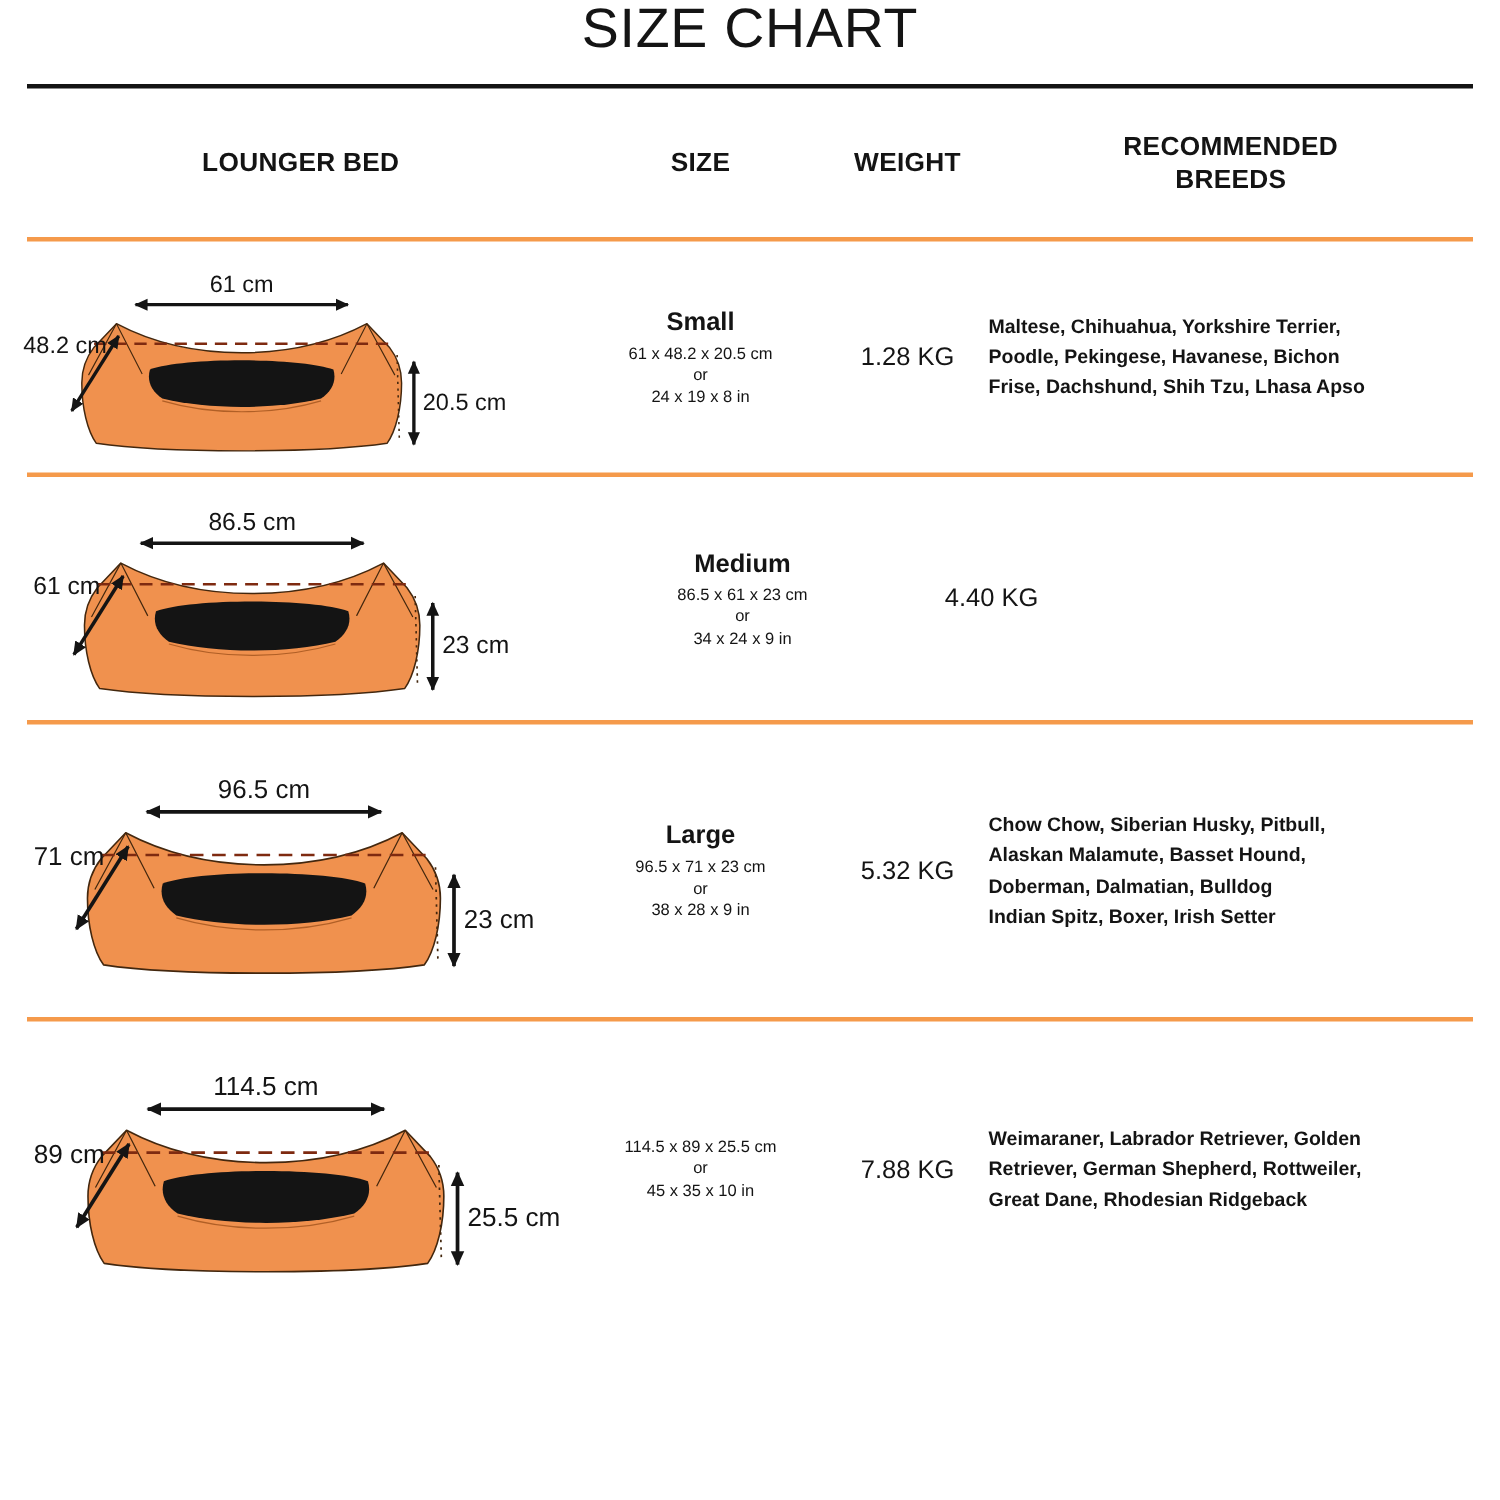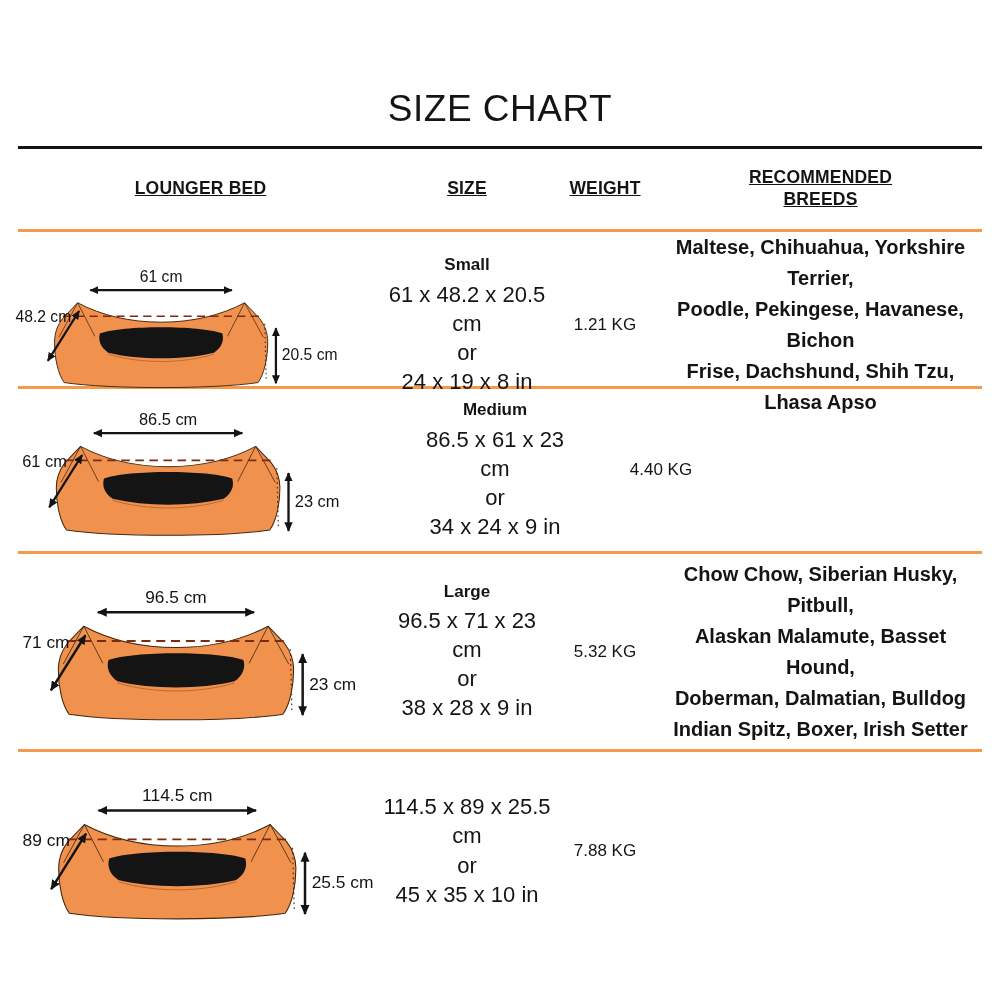--- a/index.html
+++ b/index.html
@@ -1,33 +1,33 @@
 <!DOCTYPE html>
 <html><head>
 <meta charset="utf-8">
 <style>
   html,body{margin:0;padding:0;background:#ffffff;}
   body{
     width:1000px;height:1000px;overflow:hidden;
     font-family:"Liberation Sans",sans-serif;color:#141414;
   }
   .page-title{
-    margin-top:90px;text-align:center;
+    text-align:center;
     font-size:37px;font-weight:500;letter-spacing:.5px;line-height:1;
   }
   .title-rule{
     border-top:3px solid #141414;margin:19px 18px 0 18px;height:0;
   }
   .table{margin:0 18px;}
   .hdr-row,.size-row{
     display:grid;
     grid-template-columns:365px 168px 108px 323px;
     align-items:center;
   }
-  .hdr-row{height:80px;text-decoration:underline;}
+  .hdr-row{height:99px;}
   .hdr-cell{
     text-align:center;font-weight:bold;font-size:17.5px;letter-spacing:.2px;line-height:1.25;
   }
   .hdr-breeds{max-width:185px;justify-self:center;}
   .size-row{border-top:3px solid #F59A4B;}
   .row-1{height:154px;}
   .row-2{height:162px;gap:28px;}
   .row-3{height:195px;}
   .row-4{height:242px;padding-bottom:42px;box-sizing:border-box;}
   .bed-cell{display:flex;justify-content:flex-start;align-items:center;margin-top:16px;}
@@ -36,24 +36,24 @@
   .bed-2{width:344px;}
   .bed-3{width:362px;}
   .bed-4{width:394px;}
   .dim-label{
     font-family:"Liberation Sans",sans-serif;
     font-size:21px;fill:#141414;
   }
   .arrow{stroke:#141414;stroke-width:3;}
   .size-cell{text-align:center;line-height:1.32;}
   .size-name{font-size:17px;font-weight:bold;margin-bottom:3px;}
-  .size-dims,.size-or{font-size:22px;}
+  .size-dims,.size-or{font-size:11px;}
   .weight-cell{text-align:center;font-size:17px;}
   .breeds-cell{
-    text-align:center;font-size:20px;font-weight:bold;line-height:1.55;
+    text-align:left;font-size:13px;font-weight:bold;line-height:1.55;
     white-space:pre-line;
   }
 </style>
 </head>
 <body>
 
 <svg width="0" height="0" style="position:absolute" aria-hidden="true">
   <defs>
     <marker id="arrh" viewBox="0 0 12 12" refX="10" refY="6" markerWidth="13" markerHeight="13" markerUnits="userSpaceOnUse" orient="auto-start-reverse">
       <path d="M0,1 L11,6 L0,11 Z" fill="#141414"></path>
@@ -89,21 +89,21 @@
         <text class="dim-label" x="34" y="70" text-anchor="middle">48.2 cm</text>
         <text class="dim-label" x="354" y="121" text-anchor="start">20.5 cm</text>
       </svg>
     </div>
     <div class="size-cell">
       <div class="size-name">Small</div>
       <div class="size-dims">61 x 48.2 x 20.5 cm</div>
       <div class="size-or">or</div>
       <div class="size-dims">24 x 19 x 8 in</div>
     </div>
-    <div class="weight-cell">1.21 KG</div>
+    <div class="weight-cell">1.28 KG</div>
     <div class="breeds-cell">Maltese, Chihuahua, Yorkshire Terrier,
 Poodle, Pekingese, Havanese, Bichon
 Frise, Dachshund, Shih Tzu, Lhasa Apso</div>
   </div>
 
   <div class="size-row row-2">
     <div class="bed-cell">
       <svg class="bed bed-2" viewBox="0 0 440 170">
         <path d="M80 44 C112 61,150 70,192 70 C234 70,272 61,304 44 L324 65 C331 74,335 84,335 97 C335 119,330 140,322 151 C262 160,122 160,62 151 C54 140,49 119,49 97 C49 84,53 74,60 65 Z" fill="#F0914E" stroke="#43270E" stroke-width="1.3" stroke-linejoin="round"></path>
         <path d="M80 44 L103 89 M80 44 L55 90 M304 44 L281 89 M304 44 L329 90" stroke="#43270E" stroke-width="1" fill="none"></path>
@@ -174,15 +174,18 @@
         <text class="dim-label" x="34" y="70" text-anchor="middle">89 cm</text>
         <text class="dim-label" x="354" y="121" text-anchor="start">25.5 cm</text>
       </svg>
     </div>
     <div class="size-cell">
       <div class="size-dims">114.5 x 89 x 25.5 cm</div>
       <div class="size-or">or</div>
       <div class="size-dims">45 x 35 x 10 in</div>
     </div>
     <div class="weight-cell">7.88 KG</div>
+    <div class="breeds-cell">Weimaraner, Labrador Retriever, Golden
+Retriever, German Shepherd, Rottweiler,
+Great Dane, Rhodesian Ridgeback</div>
   </div>
 
 </div>
 
 </body></html>

